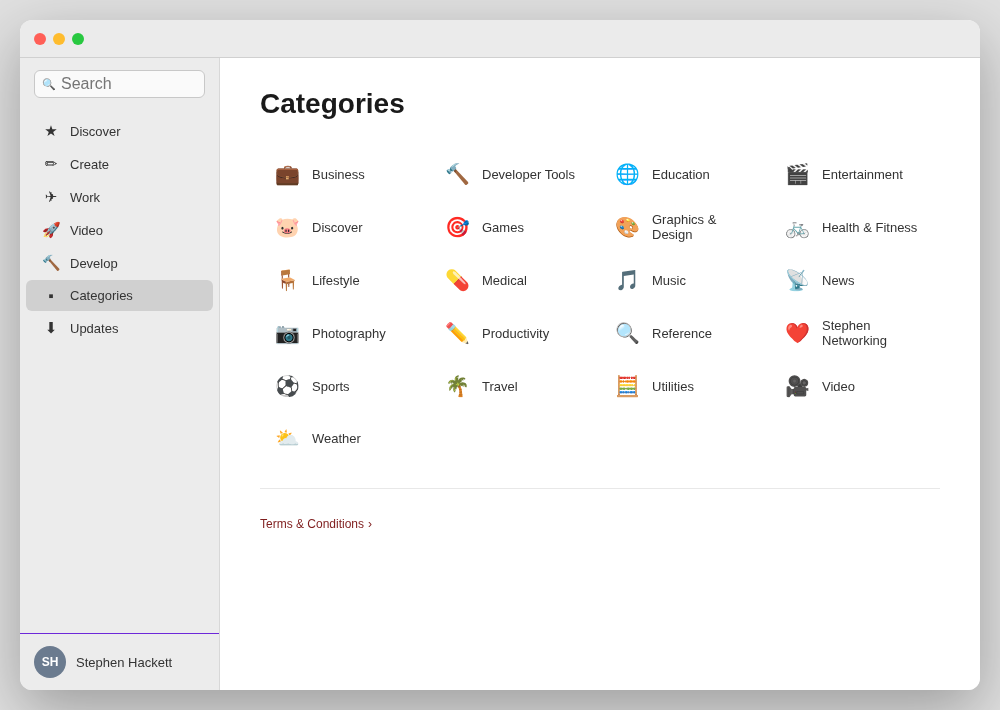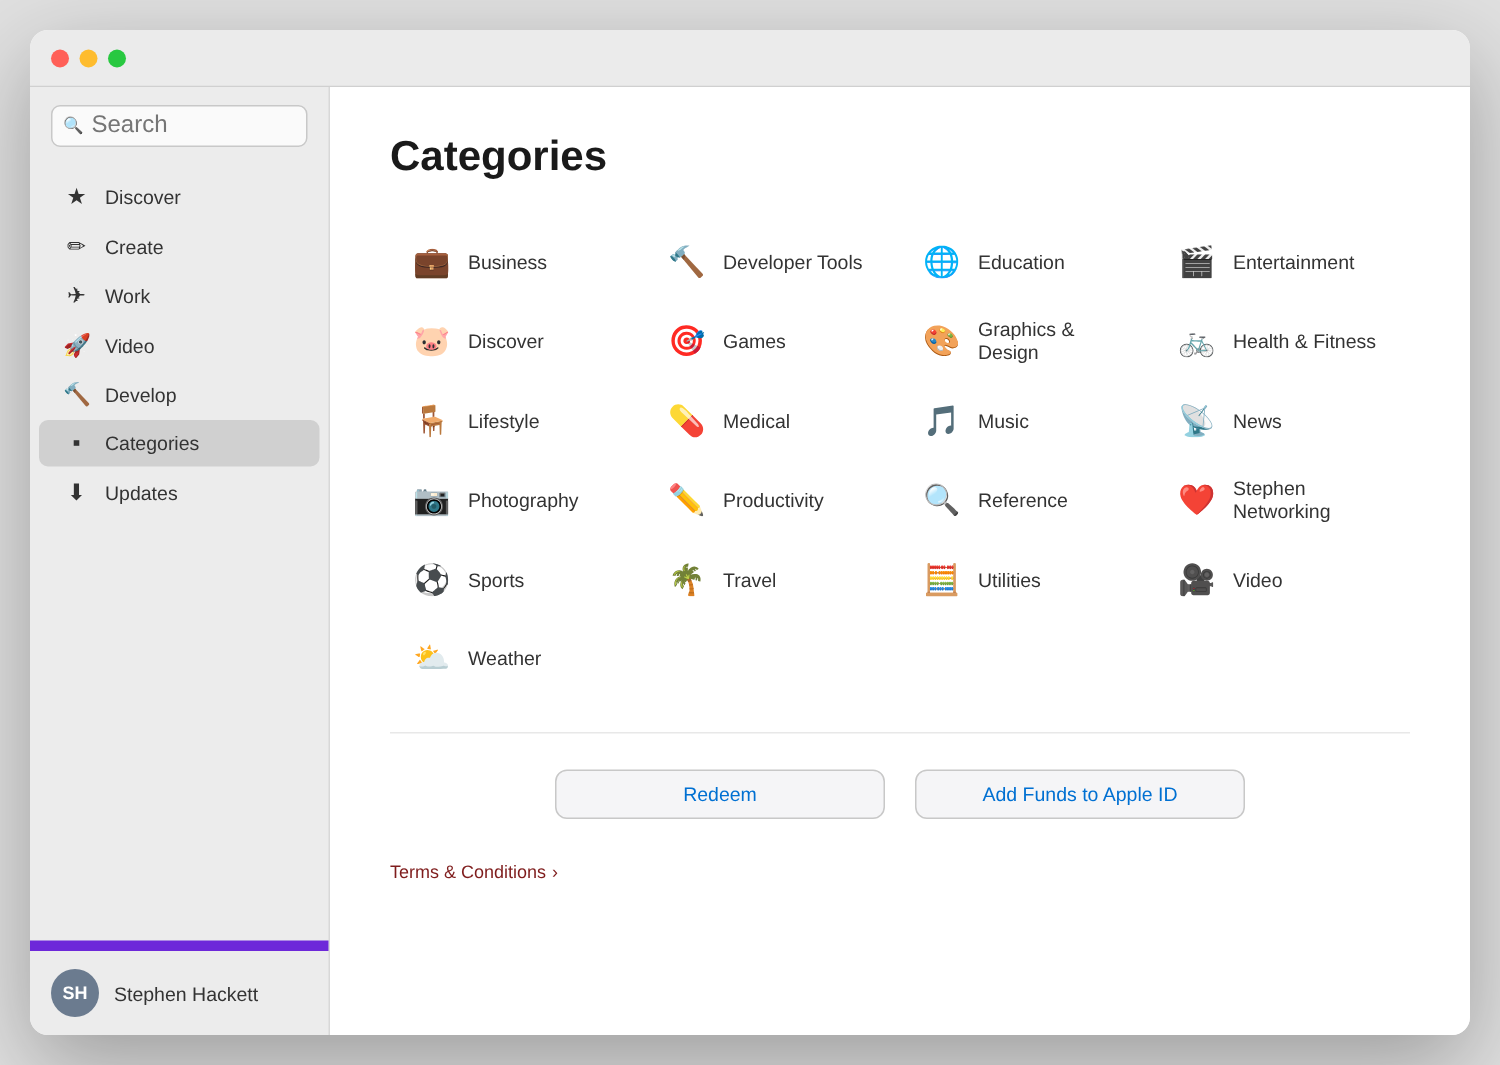--- a/index.html
+++ b/index.html
@@ -98,21 +98,21 @@
       font-weight: 500;
     }
     .nav-icon {
       font-size: 15px;
       width: 18px;
       text-align: center;
       flex-shrink: 0;
     }
     .sidebar-footer {
       padding: 12px 14px;
-      border-top: 7px solid #6d28d9;
+      border-top: 1px solid #6d28d9;
       display: flex;
       align-items: center;
       gap: 10px;
     }
     .avatar {
       width: 32px;
       height: 32px;
       border-radius: 50%;
       background: #6b7b8f;
       display: flex;
@@ -347,24 +347,20 @@
             <span class="category-label">Video</span>
           </div>
           <div class="category-item">
             <div class="category-icon">⛅</div>
             <span class="category-label">Weather</span>
           </div>
         </div>
 
       <div class="divider"></div>
 
-      <div class="buttons-row">
-        <button class="action-btn">Redeem</button>
-        <button class="action-btn">Add Funds to Apple ID</button>
-      </div>
 
       <div class="terms-link">
         <span>Terms &amp; Conditions</span>
         <span>›</span>
       </div>
     </div>
   </div>
 </div>
 
 </body></html>

